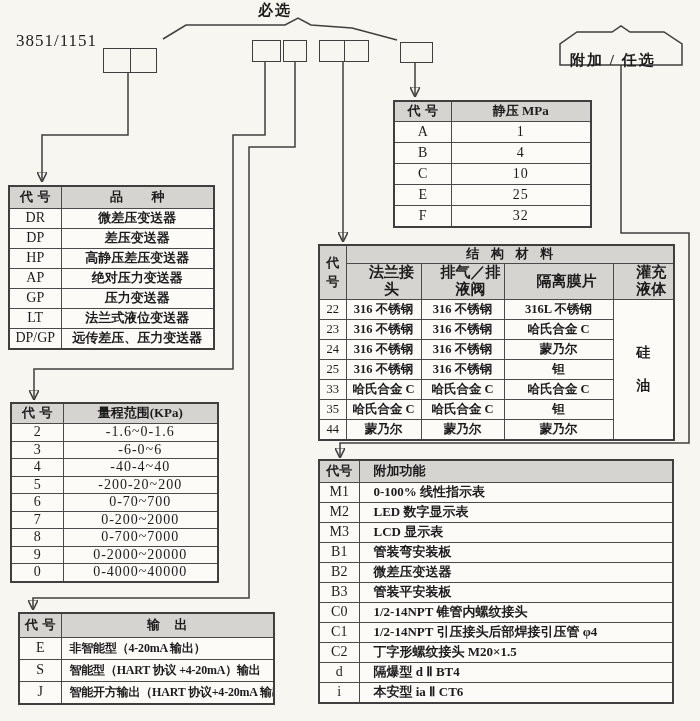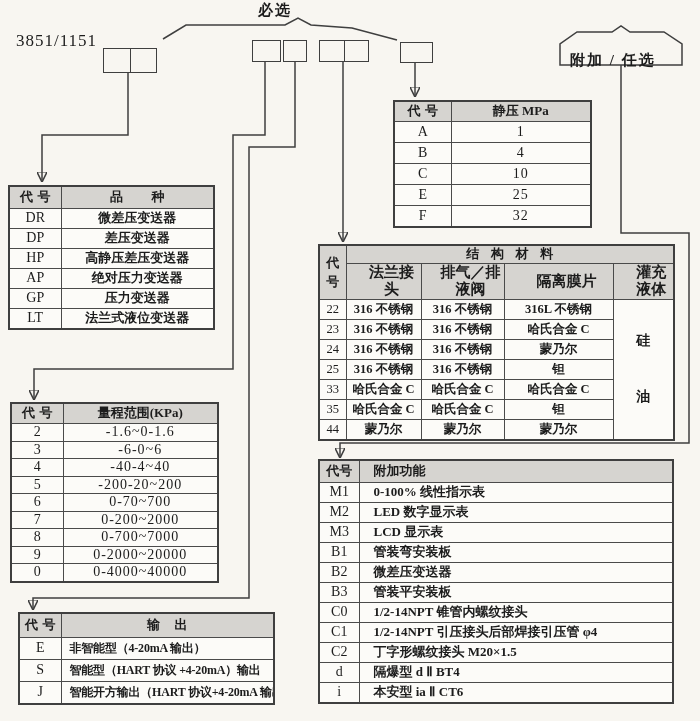--- a/index.html
+++ b/index.html
@@ -45,21 +45,21 @@
   .t-static   { left:393px; top:100px; width:197px; }
   .t-static thead th { height:19px; }
   .t-static tbody td { height:20px; }
 
   
   .t-mat      { left:318px; top:244px; width:355px; }
   .t-mat .h1 th { height:17px; }
   .t-mat .h2 th { height:21px; font-size:15px;padding-left:16px; }
   .t-mat tbody td { height:19px; font-size:12.5px; }
   .t-mat .vhead { line-height:19px; font-size:13px; }
-  .t-mat .fillcell .vtext { line-height:56px; font-size:14px; }
+  .t-mat .fillcell .vtext { line-height:33px; font-size:14px; }
 
   
   .t-range    { left:10px;  top:402px; width:207px; }
   .t-range thead th { height:19px; }
   .t-range tbody td { height:16.5px; }
 
   
   .t-output   { left:18px;  top:612px; width:255px; }
   .t-output thead th { height:23px; }
   .t-output tbody td { height:21px; }
@@ -140,20 +140,24 @@
       <tr>
         <td class="code">GP</td>
         <td class="val">压力变送器</td>
       </tr>
 
       <tr>
         <td class="code">LT</td>
         <td class="val">法兰式液位变送器</td>
       </tr>
 
+      <tr>
+        <td class="code">DP/GP</td>
+        <td class="val">远传差压、压力变送器</td>
+      </tr>
     </tbody>
 </table>
 
 <table class="t-static">
   <colgroup>
       <col style="width:57px">
       <col style="width:140px">
     </colgroup>
   <thead>
     <tr>

